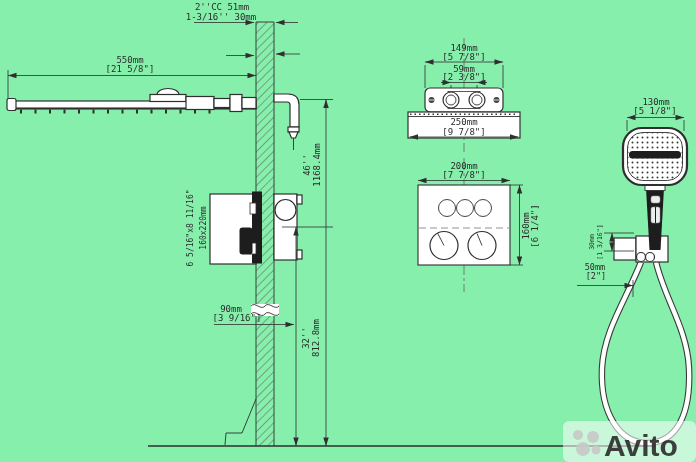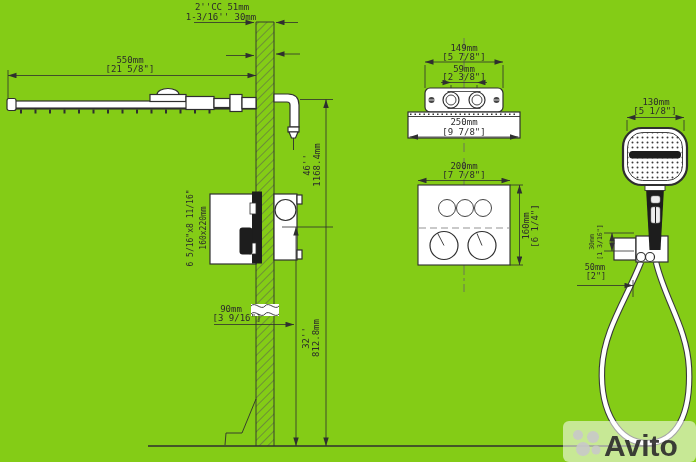--- a/index.html
+++ b/index.html
@@ -1,16 +1,16 @@
 <!DOCTYPE html>
 <html><head>
 <meta charset="utf-8">
 <style>
   html,body{margin:0;padding:0;background:#fff;}
-  #stage{width:696px;height:462px;position:relative;background:#84cc16;overflow:hidden;}
+  #stage{width:696px;height:462px;position:relative;background:#86efac;overflow:hidden;}
   svg text{font-family:"DejaVu Sans Mono","Liberation Mono",monospace;fill:#2b2b2b;}
   .t9{font-size:9px}.t8{font-size:8px}.t85{font-size:8.5px}.t65{font-size:6.5px}
   .wm{font-family:"Liberation Sans","DejaVu Sans",sans-serif;font-weight:bold;font-size:30px;}
   .ln{stroke:#2f2f2f;stroke-width:0.9;fill:none}
   .lw{stroke:#2f2f2f;stroke-width:1.2;fill:#fff}
   .dim{stroke:#2f2f2f;stroke-width:0.8;fill:none}
   .cl{stroke:#666;stroke-width:0.8;stroke-dasharray:12 3 3 3;fill:none}
   .dash{stroke:#666;stroke-width:0.7;stroke-dasharray:7 4;fill:none}
   .dk{fill:#1d1d1d;stroke:none}
 </style>

